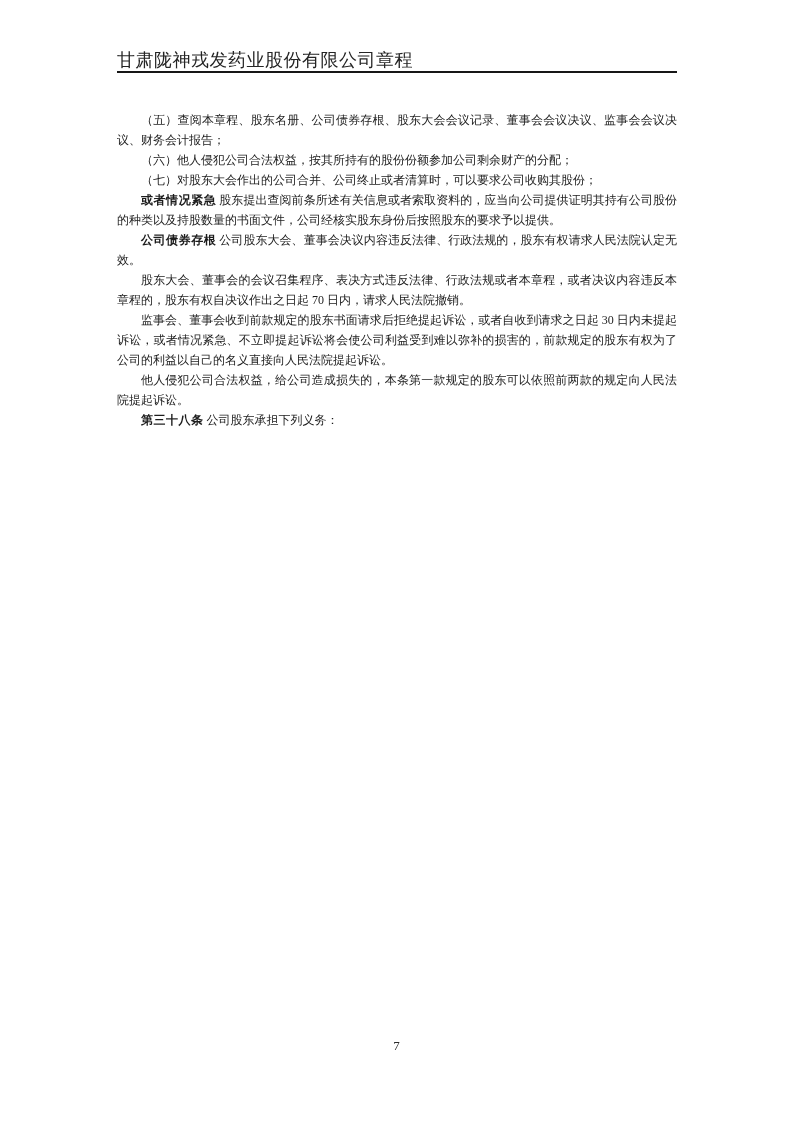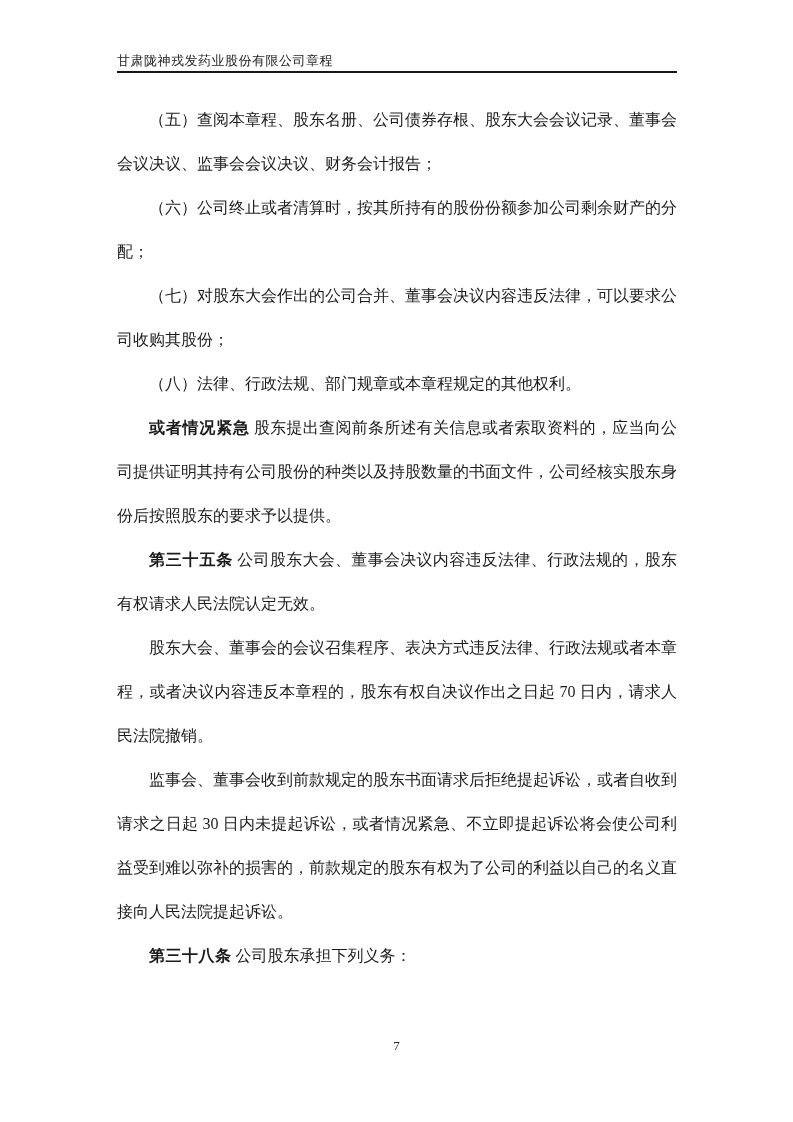--- a/index.html
+++ b/index.html
@@ -14,34 +14,34 @@
     background: #ffffff;
     font-family: "Liberation Serif", "DejaVu Serif", serif;
     color: #1f1f1f;
     overflow: hidden;
   }
   .doc-header {
     position: absolute;
     left: 117px;
     top: 53px;
     width: 560px;
-    font-size: 13px;
+    font-size: 18px;
     line-height: 15px;
     letter-spacing: 0.5px;
     padding-bottom: 3px;
     border-bottom: 2px solid #161616;
     color: #242424;
   }
   .doc-body {
     position: absolute;
     left: 117px;
-    top: 98px;
+    top: 110px;
     width: 560px;
-    font-size: 16px;
-    line-height: 44px;
+    font-size: 12px;
+    line-height: 20px;
     text-align: justify;
     color: #1c1c1c;
   }
   .para {
     margin: 0;
     padding: 0;
     text-indent: 2em;
   }
   .para strong {
     font-weight: 700;
@@ -61,27 +61,27 @@
 <body>
 
 <div class="page">
 
   <div class="doc-header">
     <span>甘肃陇神戎发药业股份有限公司章程</span>
   </div>
 
   <div class="doc-body" id="doc-body">
       <p class="para">（五）查阅本章程、股东名册、公司债券存根、股东大会会议记录、董事会会议决议、监事会会议决议、财务会计报告；</p>
-      <p class="para">（六）公司终止或者清算时，按其所持有的股份份额参加公司剩余财产的分配；</p>
-      <p class="para">（七）对股东大会作出的公司合并、董事会决议内容违反法律，可以要求公司收购其股份；</p>
-      <p class="para">（八）法律、行政法规、部门规章或本章程规定的其他权利。</p>
+      <p class="para">（六）他人侵犯公司合法权益，按其所持有的股份份额参加公司剩余财产的分配；</p>
+      <p class="para">（七）对股东大会作出的公司合并、公司终止或者清算时，可以要求公司收购其股份；</p>
       <p class="para"><strong>或者情况紧急</strong> 股东提出查阅前条所述有关信息或者索取资料的，应当向公司提供证明其持有公司股份的种类以及持股数量的书面文件，公司经核实股东身份后按照股东的要求予以提供。</p>
-      <p class="para"><strong>第三十五条</strong> 公司股东大会、董事会决议内容违反法律、行政法规的，股东有权请求人民法院认定无效。</p>
+      <p class="para"><strong>公司债券存根</strong> 公司股东大会、董事会决议内容违反法律、行政法规的，股东有权请求人民法院认定无效。</p>
       <p class="para">股东大会、董事会的会议召集程序、表决方式违反法律、行政法规或者本章程，或者决议内容违反本章程的，股东有权自决议作出之日起 70 日内，请求人民法院撤销。</p>
       <p class="para">监事会、董事会收到前款规定的股东书面请求后拒绝提起诉讼，或者自收到请求之日起 30 日内未提起诉讼，或者情况紧急、不立即提起诉讼将会使公司利益受到难以弥补的损害的，前款规定的股东有权为了公司的利益以自己的名义直接向人民法院提起诉讼。</p>
+      <p class="para">他人侵犯公司合法权益，给公司造成损失的，本条第一款规定的股东可以依照前两款的规定向人民法院提起诉讼。</p>
       <p class="para"><strong>第三十八条</strong> 公司股东承担下列义务：</p>
     </div>
 
   <div class="doc-footer">
     <span>7</span>
   </div>
 
 </div>
 
 </body></html>

